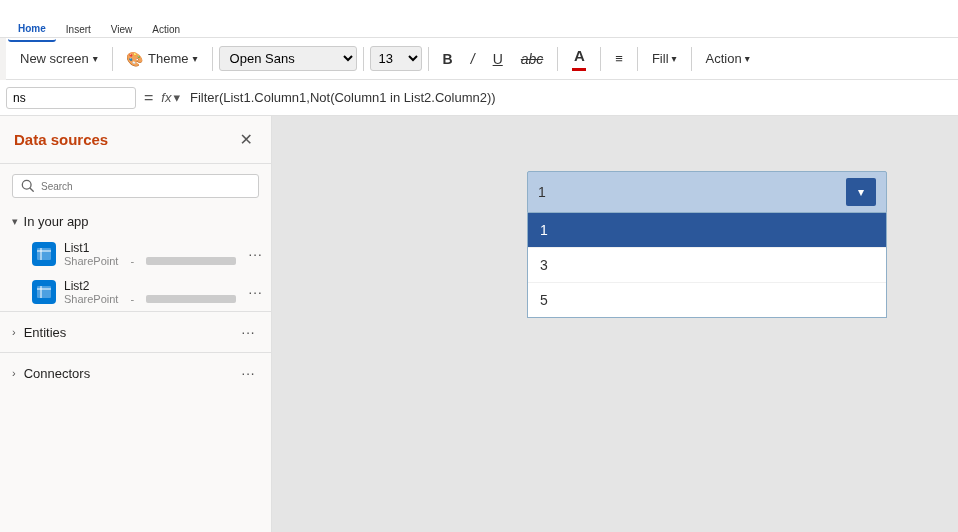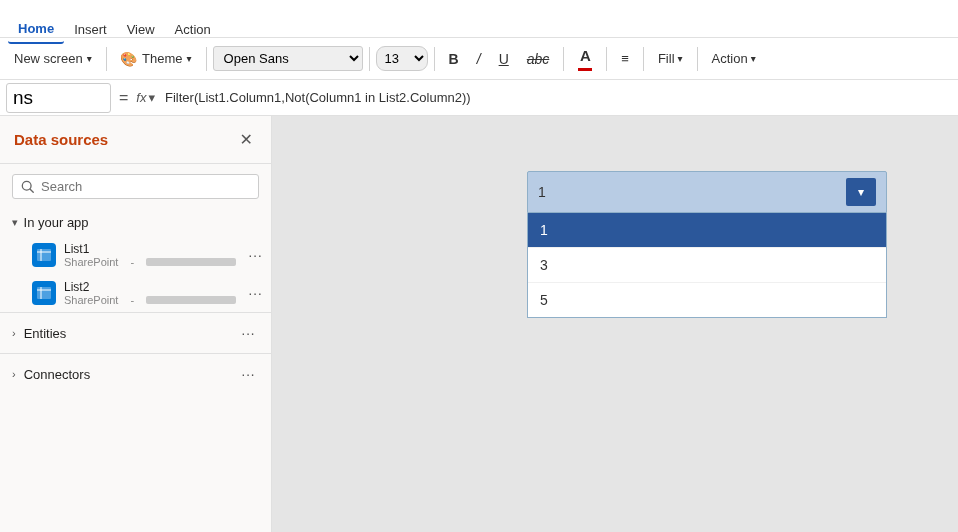--- a/index.html
+++ b/index.html
@@ -9,41 +9,42 @@
     .menu-bar {
       display: flex;
       align-items: center;
       background: #fff;
       border-bottom: 1px solid #e0e0e0;
       height: 38px;
       padding: 0 8px;
     }
     .menu-item {
       padding: 6px 10px;
-      font-size: 13px;
+      font-size: 10px;
       cursor: pointer;
       color: #333;
       border-radius: 3px;
       margin-top: 22px;
     }
     .menu-item.active {
       color: #185abd;
       border-bottom: 2px solid #185abd;
       font-weight: 600;
     }
 
     
     .toolbar {
       display: flex;
       align-items: center;
       background: #fff;
       border-bottom: 1px solid #e0e0e0;
       height: 42px;
       padding: 0 6px;
       gap: 2px;
+      margin-left: 6px;
     }
     .toolbar-btn {
       padding: 4px 8px;
       border: none;
       background: transparent;
       cursor: pointer;
       border-radius: 3px;
       font-size: 13px;
       color: #333;
       display: flex;
@@ -54,26 +55,26 @@
       width: 1px;
       height: 24px;
       background: #d0d0d0;
       margin: 0 4px;
     }
     .font-select {
       border: 1px solid #ccc;
       border-radius: 3px;
       padding: 3px 6px;
       font-size: 13px;
-      width: 150px;
+      width: 138px;
       cursor: pointer;
     }
     .font-size-select {
       border: 1px solid #ccc;
-      border-radius: 9px;
+      border-radius: 3px;
       padding: 3px 4px;
       font-size: 13px;
       width: 52px;
     }
     .bold-btn { font-weight: bold; font-size: 14px; }
     .italic-btn { font-style: italic; font-size: 14px; }
     .underline-btn { text-decoration: underline; font-size: 14px; }
     .strikethrough-btn { text-decoration: line-through; font-size: 14px; font-style: italic; }
     .font-color-btn {
       display: flex;
@@ -94,22 +95,22 @@
       background: #fff;
       border-bottom: 1px solid #e0e0e0;
       height: 36px;
       padding: 0 6px;
       gap: 4px;
     }
     .formula-name-box {
       border: 1px solid #ccc;
       border-radius: 3px;
       padding: 3px 6px;
-      width: 105px;
-      font-size: 19px;
+      width: 130px;
+      font-size: 12px;
     }
     .formula-equals {
       font-size: 16px;
       color: #555;
       padding: 0 4px;
     }
     .formula-fx {
       display: flex;
       align-items: center;
       gap: 2px;
@@ -168,21 +169,21 @@
       margin: 10px 12px;
       border: 1px solid #ccc;
       border-radius: 3px;
       background: #fff;
       padding: 4px 8px;
       gap: 6px;
     }
     .search-box input {
       border: none;
       outline: none;
-      font-size: 13px;
+      font-size: 10px;
       width: 100%;
       color: #333;
     }
     .search-icon-svg { color: #666; flex-shrink: 0; }
 
     
     .section-header {
       display: flex;
       align-items: center;
       padding: 6px 12px;

